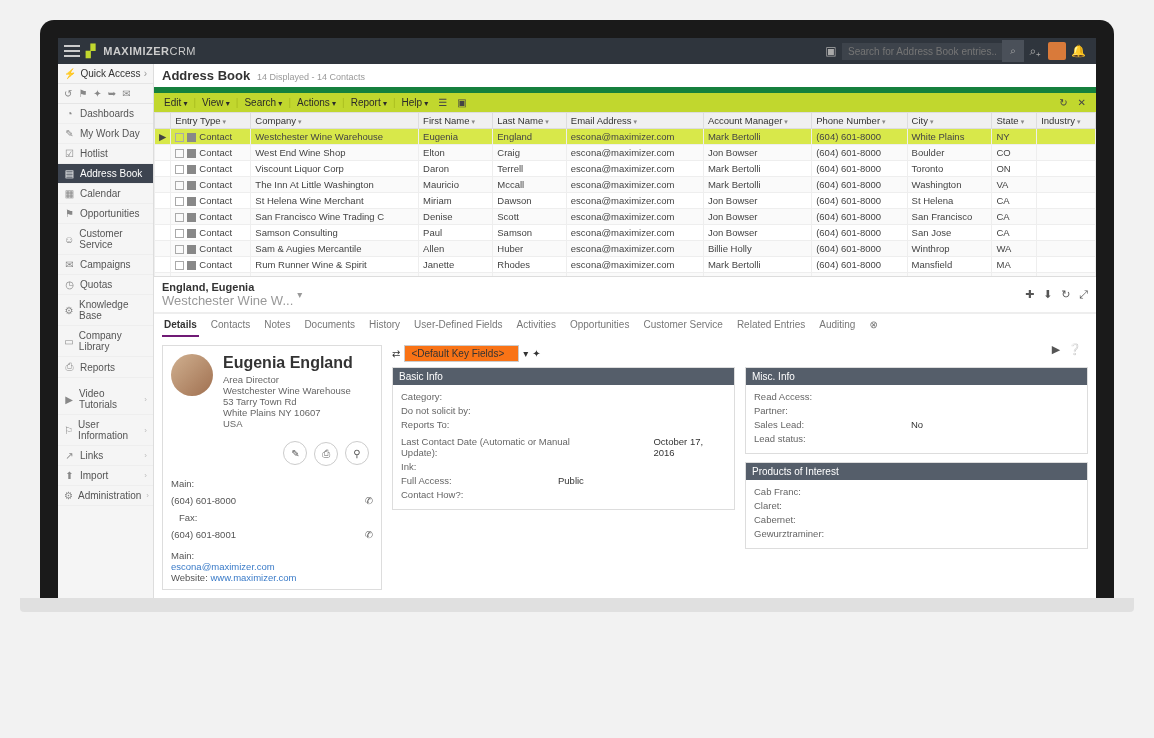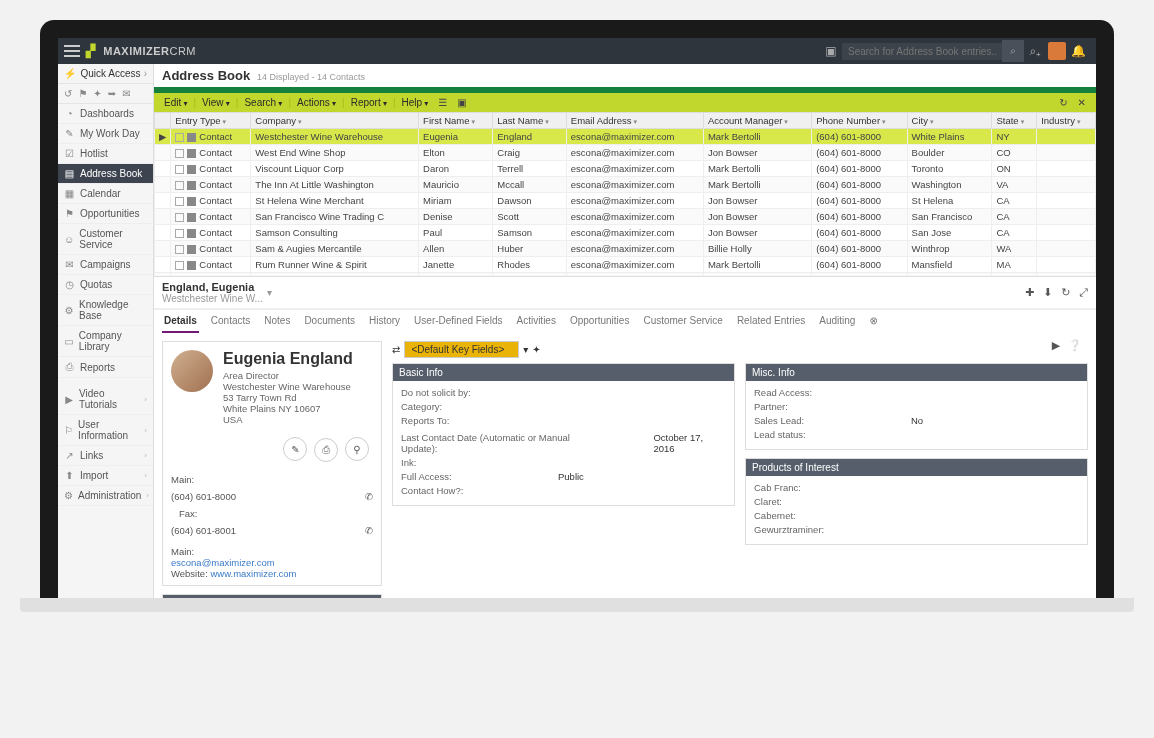--- a/index.html
+++ b/index.html
@@ -52,21 +52,21 @@
 .grid th { background: #f0f0f0; border: 1px solid #ddd; padding: 2px 4px; text-align: left; font-weight: normal; color: #333; white-space: nowrap; }
 .grid th .drop { color: #888; font-size: 7px; margin-left: 2px; }
 .grid td { border: 1px solid #eee; padding: 2px 4px; white-space: nowrap; color: #444; }
 .grid tr.sel td { background: #d8e84a; }
 .grid tr:nth-child(even):not(.sel) td { background: #fafafa; }
 .cb { display:inline-block; width:9px; height:9px; border:1px solid #aaa; vertical-align:middle; margin-right:3px; }
 .type-ico { display:inline-block; width:9px; height:9px; background:#888; vertical-align:middle; margin-right:3px; }
 
 .detail-header { display: flex; align-items: center; padding: 4px 8px; border-bottom: 1px solid #eee; justify-content: center; }
 .detail-name { font-weight: bold; font-size: 11px; }
-.detail-company { color: #999; font-size: 10px; }
+.detail-company { color: #999; font-size: 13px; }
 .detail-header .chev { color: #999; margin-left: 4px; }
 .detail-header .spacer { flex: 1; }
 .detail-header .tool-icons span { margin-left: 6px; cursor: pointer; color: #555; font-size: 11px; }
 .tabs { display: flex; gap: 10px; padding: 0 8px; border-top: 1px solid #eee; }
 .tab { padding: 5px 2px; color: #777; cursor: pointer; font-size: 10px; }
 .tab.active { color: #333; border-bottom: 2px solid #701a75; font-weight: bold; }
 
 .detail-body { flex: 1; overflow: auto; padding: 8px; background: #fff; display: grid; grid-template-columns: 220px 1fr 1fr; gap: 10px; position: relative; }
 .col { display: flex; flex-direction: column; gap: 8px; }
 .card { border: 1px solid #ddd; background: #fff; }
@@ -79,21 +79,21 @@
 .contact-card { display: flex; gap: 10px; padding: 8px; }
 .contact-avatar { width: 42px; height: 42px; border-radius: 50%; background: linear-gradient(135deg,#d0b090,#a07050); flex-shrink: 0; }
 .contact-info { font-size: 9.5px; color: #666; }
 .contact-name { font-weight: bold; font-size: 16px; color: #333; margin-bottom: 2px; }
 .circle-btn { width: 24px; height: 24px; border-radius: 50%; border: 1px solid #ccc; display: inline-flex; align-items: center; justify-content: center; margin-right: 4px; cursor: pointer; background: #fff; color: #555; }
 .circle-btns { text-align: right; margin-top: 4px; }
 .phone-row { display: flex; align-items: center; margin-top: 6px; }
 .phone-row .phone-ico { margin-left: auto; color: #555; cursor: pointer; }
 .link { color: #3a7bc8; cursor: pointer; }
 .keyfields-bar { position: absolute; top: 8px; left: 238px; display: flex; align-items: center; gap: 4px; font-size: 10px; }
-.keyfields-sel { border: 1px solid #ccc; padding: 2px 14px 2px 6px; background: #eab308; cursor: pointer; }
+.keyfields-sel { border: 1px solid #ccc; padding: 2px 14px 2px 6px; background: #f97316; cursor: pointer; }
 .detail-top-icons { position: absolute; top: 6px; right: 14px; display: flex; gap: 8px; color: #555; font-size: 11px; }
 </style>
 </head>
 <body>
 
 <div class="laptop-frame">
  <div class="laptop-bezel">
   <div class="screen">
 
     <div class="topbar">
@@ -458,25 +458,25 @@
             </div>
           </div>
 
           <div class="col" style="margin-top:22px;">
             <div class="card">
               <div class="card-title">
                     <span>Basic Info</span>
                   </div>
               <div class="card-body" id="basic-rows">
                     <div class="row">
+                      <span class="lbl">Category:</span>
+                      <span class="val"></span>
+                    </div>
+                    <div class="row">
                       <span class="lbl">Do not solicit by:</span>
-                      <span class="val"></span>
-                    </div>
-                    <div class="row">
-                      <span class="lbl">Category:</span>
                       <span class="val"></span>
                     </div>
                     <div class="row">
                       <span class="lbl">Reports To:</span>
                       <span class="val"></span>
                     </div>
                     <div class="row">
                       <span class="lbl"></span>
                       <span class="val"></span>
                     </div>

